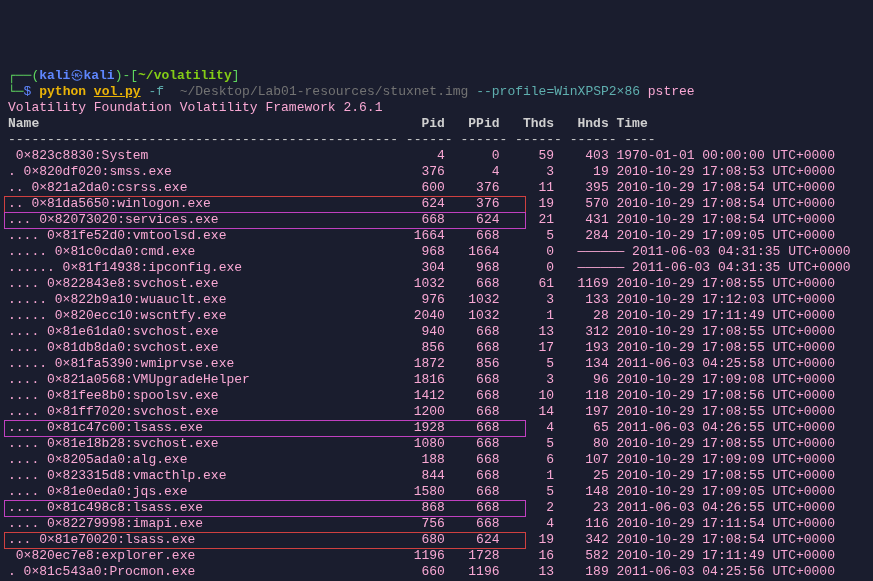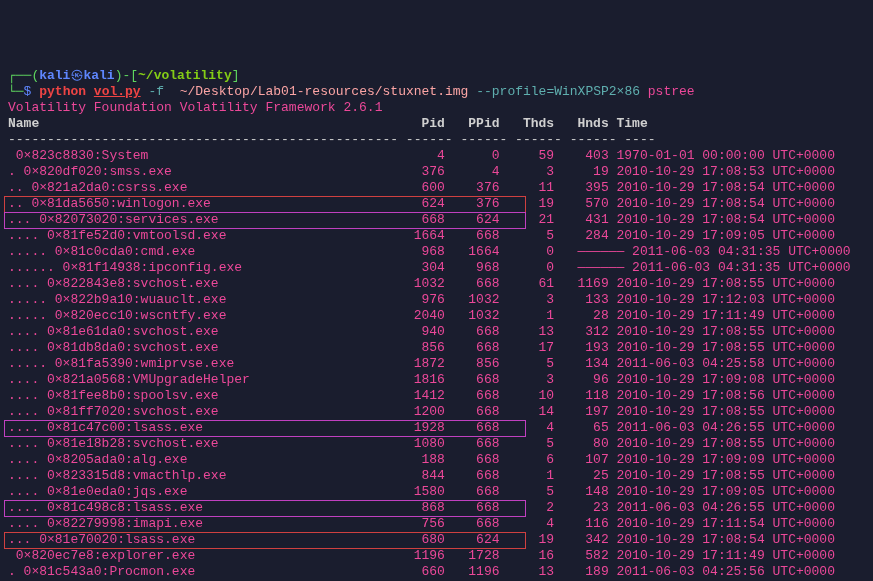--- a/index.html
+++ b/index.html
@@ -15,24 +15,24 @@
     box-sizing: border-box;
     overflow: hidden;
   }
   .prompt-line { color: #d0d0d0; }
   .bracket { color: #5fd75f; }
   .user { color: #5f87ff; font-weight: bold; }
   .at { color: #5f87ff; }
   .host { color: #5f87ff; font-weight: bold; }
   .path { color: #84cc16; font-weight: bold; }
   .dollar { color: #5f87ff; }
-  .cmd-bold { color: #ef4444; font-weight: bold; margin-top: 9px; }
-  .cmd-arg { color: #fca5a5; }
+  .cmd-bold { color: #eab308; font-weight: bold; margin-top: 9px; }
+  .cmd-arg { color: #737373; }
   .cmd-flag { color: #5fafaf; }
-  .output-line { color: #ec4899; }
+  .output-line { color: #f9a8d4; }
   .header-line { color: #d0d0d0; font-weight: bold; }
   .underline-row { color: #d0d0d0; }
   .row { position: relative; height: 16px; }
   .hl-red {
     position: absolute;
     left: -4px; top: 0; height: 15px;
     border: 1px solid #d04040;
     pointer-events: none;
   }
   .hl-mag {

